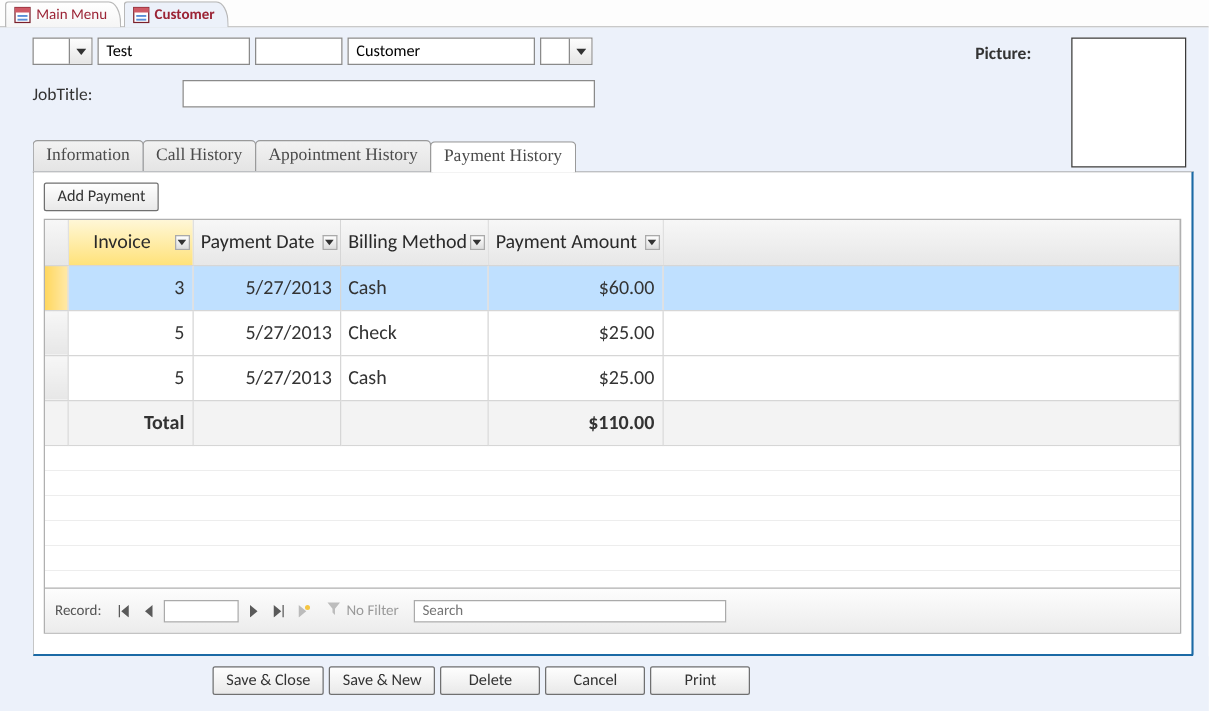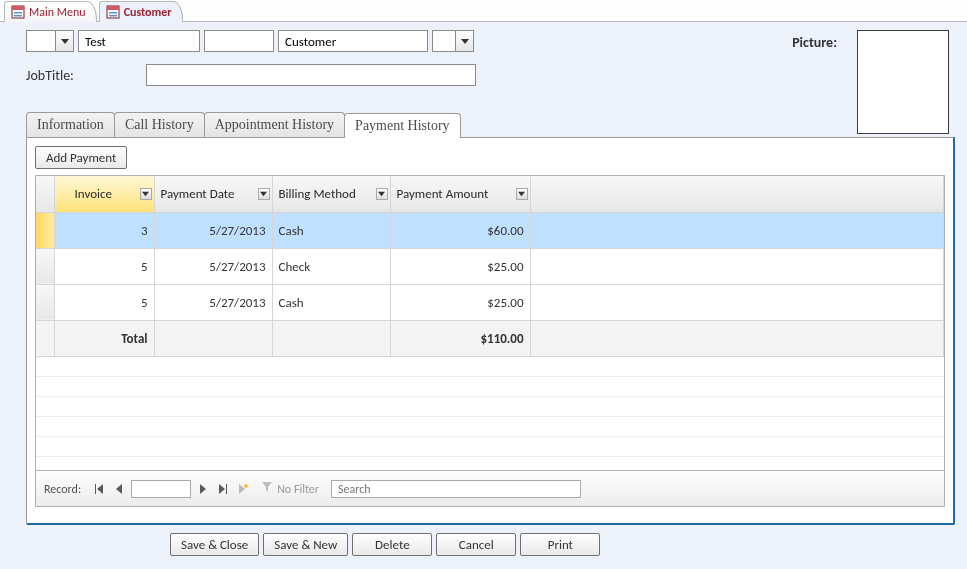--- a/index.html
+++ b/index.html
@@ -22,37 +22,37 @@
   .ctl-text { padding: 2px 4px; min-width: 60px; }
   .ctl-combo { display: flex; align-items: stretch; }
   .ctl-combo .inp { padding: 2px 4px; }
   .combo-btn { width: 18px; border-left: 1px solid #8a8a8a; background: linear-gradient(#fdfdfd,#e6e6e6); display: flex; align-items: center; justify-content: center; cursor: default; }
   .combo-btn svg { width: 8px; height: 8px; }
   .jobline { display: flex; align-items: center; margin-top: 6px; padding-left: 26px; }
   .jobline .lbl { width: 120px; font-size: 14px; }
   .jobline .ctl-box { width: 330px; }
 
   .picture-wrap { position: absolute; right: 18px; top: 8px; display: flex; }
-  .picture-wrap .plbl { font-size: 14px; font-weight: 600; margin-right: 20px; margin-top: 4px; }
+  .picture-wrap .plbl { font-size: 14px; font-weight: 600; margin-right: 32px; margin-top: 4px; }
   .picture-box { width: 92px; height: 104px; background: #fff; border: 1px solid #3a3a3a; }
 
   
   .inner-tabs-wrap { margin: 26px 12px 0 26px; }
   .inner-tabs { display: flex; align-items: flex-end; overflow: visible; }
   .inner-tab { padding: 4px 10px; border: 1px solid #9a9a9a; border-bottom: none; background: linear-gradient(#f2f2f2,#e4e4e4); color: #4b4b4b; font-family: Georgia, "Times New Roman", serif; font-size: 14px; border-top-left-radius: 4px; border-top-right-radius: 4px; margin-right: 0; position: relative; cursor: default; }
   .inner-tab + .inner-tab { margin-left: -1px; }
   .inner-tab.active { background: #fff; z-index: 2; top: 1px; }
   .inner-pane { border: 1px solid #9a9a9a; border-right: 2px solid #1b6aa5; border-bottom: 2px solid #1b6aa5; background: #fff; padding: 8px; height: 388px; position: relative; border-bottom-left-radius: 2px; border-bottom-right-radius: 2px; }
 
   .btn { display: inline-block; padding: 3px 10px; border: 1px solid #707070; background: linear-gradient(#fefefe,#e9e9e9); border-radius: 2px; font-size: 13px; cursor: default; }
 
   
   .grid-wrap { margin-top: 6px; border: 1px solid #b0b0b0; height: 332px; display: flex; flex-direction: column; background: #fff; }
   table.grid { border-collapse: collapse; width: 100%; table-layout: fixed; }
-  table.grid th, table.grid td { border-right: 1px solid #d6d6d6; border-bottom: 1px solid #d6d6d6; height: 36px; padding: 4px 6px; font-size: 13px; white-space: nowrap; overflow: hidden; }
+  table.grid th, table.grid td { border-right: 1px solid #d6d6d6; border-bottom: 1px solid #d6d6d6; height: 36px; padding: 4px 6px; font-size: 16px; white-space: nowrap; overflow: hidden; }
   table.grid th { background: linear-gradient(#f7f7f7,#e7e7e7); color: #2a2a2a; font-weight: 400; position: relative; text-align: left; }
   table.grid th.sorted { background: linear-gradient(#fff7d7,#ffe27a); }
   th .hdr-btn { position: absolute; right: 2px; top: 50%; transform: translateY(-50%); border: 1px solid #aaa; width: 12px; height: 12px; background: linear-gradient(#fff,#ddd); display: flex; align-items: center; justify-content: center; }
   th .hdr-btn svg { width: 7px; height: 7px; }
   .row-selector { width: 18px; background: linear-gradient(#f7f7f7,#e7e7e7); border-right: 1px solid #b0b0b0; }
   tr.sel td { background: #bfe0ff; }
   tr.sel .row-selector { background: linear-gradient(to right,#ffd75e,#ffe9a8); }
   tr.total td { font-weight: 600; background: #f3f3f3; }
   .num { text-align: right; }
   .grid-fill { flex: 1; background: repeating-linear-gradient(to bottom, #ffffff 0, #ffffff 19px, #ededed 19px, #ededed 20px); border-top: none; }

